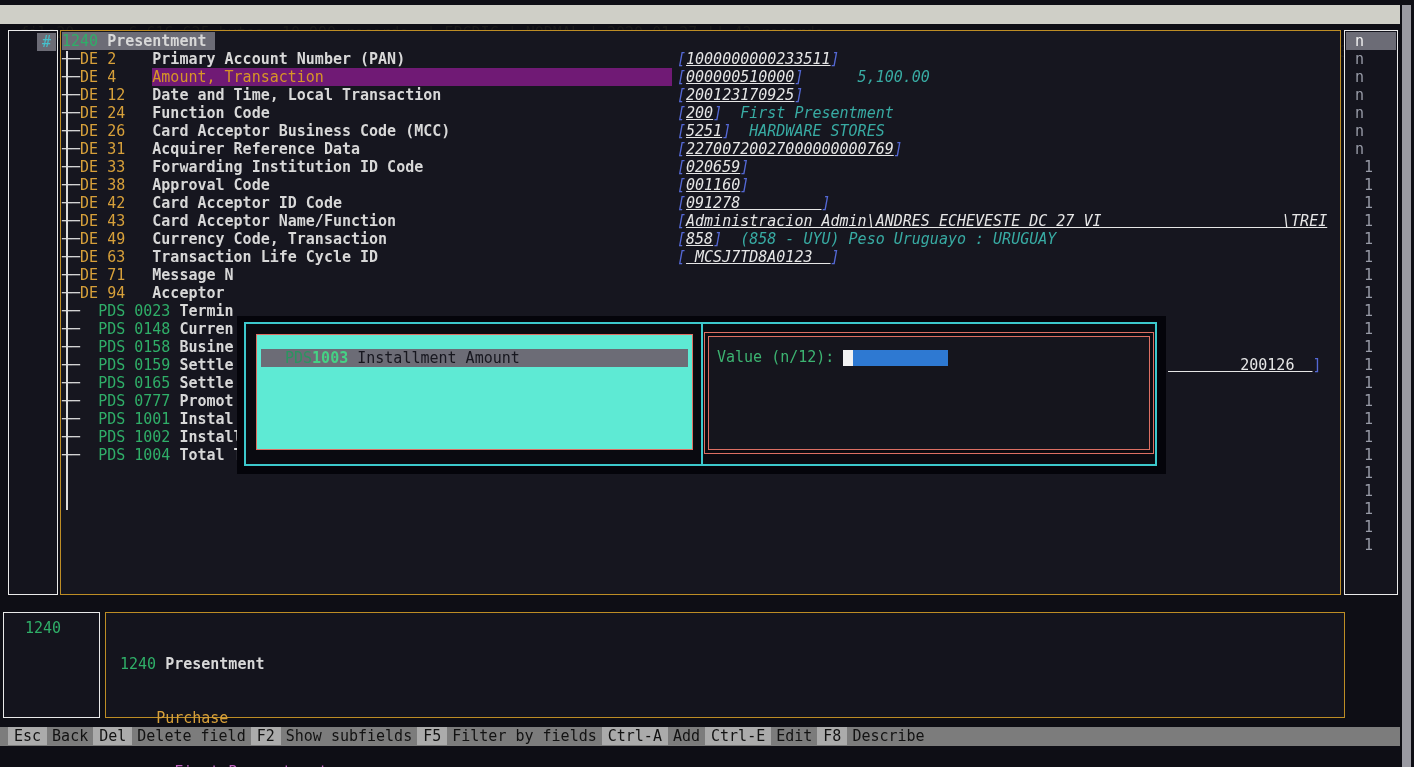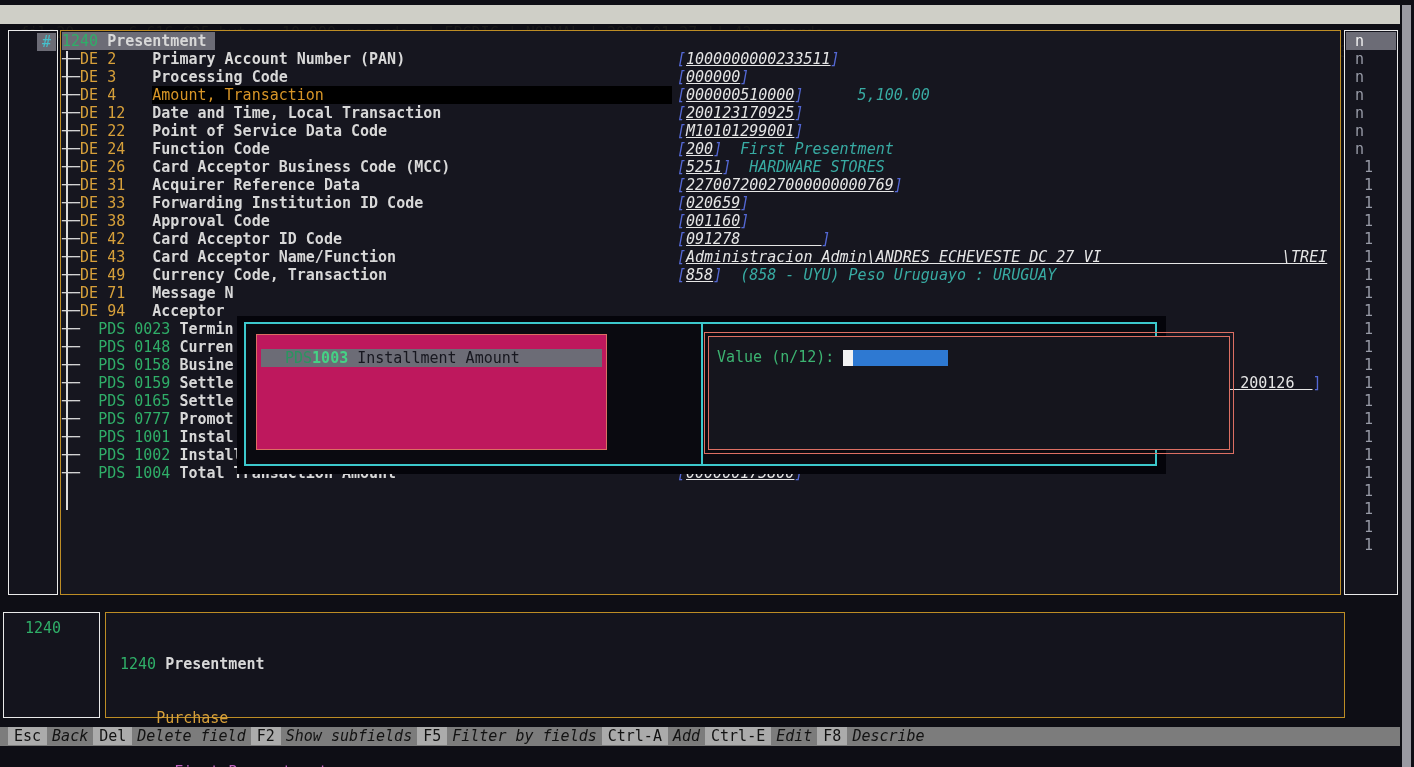--- a/index.html
+++ b/index.html
@@ -20,50 +20,50 @@
   .amb{color:#d7a03a;}
   .grn{color:#2fae68;}
   .grnb{color:#45d285;font-weight:bold;}
   .wht{color:#d8d8d8;font-weight:bold;}
   .teal{color:#38aba3;}
   .bk{color:#5468d4;}
   .uv{color:#e6e6e6;text-decoration:underline;}
   .val{position:absolute;left:615px;top:0;white-space:pre;font-style:italic;}
   .frag{position:absolute;left:1106px;top:0;white-space:pre;}
   .hlbar{display:inline-block;background:#6c6c76;height:18px;padding-right:8px;}
-  .maglbl{display:inline-block;width:520px;background:#000000;color:#d79527;height:18px;}
+  .maglbl{display:inline-block;width:520px;background:#701a75;color:#d79527;height:18px;}
   
   .countp{position:absolute;left:1344px;top:30px;width:54px;height:565px;border:1px solid #eaeaea;background:#14141d;}
   .crow{height:18px;line-height:18px;color:#979aa6;white-space:pre;}
   .crow.sel{background:#6c6c76;color:#f0f0f0;}
   .ccol{position:absolute;left:1px;top:1px;right:1px;}
   .scrollbar{position:absolute;left:1402px;top:5px;width:9px;height:762px;background:#9a9aa2;}
   
   .popup{position:absolute;left:237px;top:316px;width:929px;height:158px;background:#04040a;z-index:20;}
   .pop-cyan{position:absolute;left:7px;top:6px;right:9px;bottom:8px;border:2px solid #3cc8cc;background:#0a0a10;}
   .pop-div{position:absolute;left:464px;top:6px;bottom:8px;width:2px;background:#3cc8cc;z-index:2;}
-  .redl{position:absolute;left:19px;top:18px;width:351px;height:116px;border:1px solid #dc6f63;background:#be185d;}
-  .redr{position:absolute;left:467px;top:16px;width:530px;height:122px;border:1px solid #dc6f63;}
+  .redl{position:absolute;left:19px;top:18px;width:437px;height:116px;border:1px solid #dc6f63;background:#5eead4;}
+  .redr{position:absolute;left:467px;top:16px;width:450px;height:122px;border:1px solid #dc6f63;}
   .redri{position:absolute;left:3px;top:3px;right:3px;bottom:3px;border:1px solid #dc6f63;background:#15151d;}
   .pditem{position:absolute;left:4px;right:4px;top:14px;height:18px;background:#6c6c76;line-height:18px;padding-left:24px;white-space:pre;}
   .pddark{color:#17171f;}
   .pdsdim{color:#2a9560;}
   .inline-input{position:absolute;left:8px;top:11px;height:18px;line-height:18px;white-space:pre;}
   .inlbl{color:#3cb371;}
   .cursor{display:inline-block;width:10px;height:16px;background:#f2f2f2;vertical-align:middle;}
   .fill{display:inline-block;width:95px;height:16px;background:#2e79d2;vertical-align:middle;}
   
   .sgut{position:absolute;left:3px;top:612px;width:97px;height:106px;border:1px solid #eaeaea;background:#14141d;color:#2fae68;padding:6px 0 0 21px;line-height:18px;white-space:pre;}
   .sump{position:absolute;left:105px;top:612px;width:1240px;height:106px;border:1px solid #bd8d25;background:#14141d;padding:6px 0 0 14px;line-height:18px;white-space:pre;}
   .sline{height:18px;}
   .mag{color:#bf62bf;}
   
   .keybar{position:absolute;left:0;top:727px;width:1400px;height:19px;background:#7c7c7c;color:#121212;line-height:19px;white-space:pre;padding-left:8px;}
   .kkey{background:#ababab;padding:0 6px;}
-  .klbl{padding:6px 5px;font-style:italic;}
+  .klbl{padding:6px 5px;}
   
   .statusbar{position:absolute;left:0;top:746px;width:1400px;height:21px;line-height:21px;color:#e0e0e0;white-space:pre;}
 </style>
 </head>
 <body>
 
 <div class="screen">
 
   <div class="topbar">
     <span class="tleft"> file20  --  6,616,625 bytes, 10,990 records  | EBCDIC | NORMAL | 2020-01-27 || 43 records</span>
@@ -72,32 +72,31 @@
 
   <div class="gutterp">
     <div class="gmark">#</div>
   </div>
 
   <div class="mainp">
     <div class="vline"></div>
     <div class="rows" id="tree-rows">
         <div class="trow"><span class="hlbar"><span class="grn">1240</span><span class="wht"> Presentment</span></span></div>
         <div class="trow"><span class="tln">──</span><span class="amb">DE 2</span>    <span class="wht">Primary Account Number (PAN)</span><span class="val"><span class="bk">[</span><span class="uv">1000000000233511</span><span class="bk">]</span></span></div>
-        <div class="trow"><span class="tln">──</span><span class="amb">DE 3</span>    <span class="wht">Processing Code</span><span class="val"><span class="bk">[</span><span class="uv">000000</span><span class="bk">]</span></span></div>
         <div class="trow"><span class="tln">──</span><span class="amb">DE 4</span>    <span class="maglbl">Amount, Transaction</span><span class="val"><span class="bk">[</span><span class="uv">000000510000</span><span class="bk">]</span><span class="teal">      5,100.00</span></span></div>
         <div class="trow"><span class="tln">──</span><span class="amb">DE 12</span>   <span class="wht">Date and Time, Local Transaction</span><span class="val"><span class="bk">[</span><span class="uv">200123170925</span><span class="bk">]</span></span></div>
-        <div class="trow"><span class="tln">──</span><span class="amb">DE 22</span>   <span class="wht">Point of Service Data Code</span><span class="val"><span class="bk">[</span><span class="uv">M10101299001</span><span class="bk">]</span></span></div>
         <div class="trow"><span class="tln">──</span><span class="amb">DE 24</span>   <span class="wht">Function Code</span><span class="val"><span class="bk">[</span><span class="uv">200</span><span class="bk">]</span><span class="teal">  First Presentment</span></span></div>
         <div class="trow"><span class="tln">──</span><span class="amb">DE 26</span>   <span class="wht">Card Acceptor Business Code (MCC)</span><span class="val"><span class="bk">[</span><span class="uv">5251</span><span class="bk">]</span><span class="teal">  HARDWARE STORES</span></span></div>
         <div class="trow"><span class="tln">──</span><span class="amb">DE 31</span>   <span class="wht">Acquirer Reference Data</span><span class="val"><span class="bk">[</span><span class="uv">22700720027000000000769</span><span class="bk">]</span></span></div>
         <div class="trow"><span class="tln">──</span><span class="amb">DE 33</span>   <span class="wht">Forwarding Institution ID Code</span><span class="val"><span class="bk">[</span><span class="uv">020659</span><span class="bk">]</span></span></div>
         <div class="trow"><span class="tln">──</span><span class="amb">DE 38</span>   <span class="wht">Approval Code</span><span class="val"><span class="bk">[</span><span class="uv">001160</span><span class="bk">]</span></span></div>
         <div class="trow"><span class="tln">──</span><span class="amb">DE 42</span>   <span class="wht">Card Acceptor ID Code</span><span class="val"><span class="bk">[</span><span class="uv">091278         </span><span class="bk">]</span></span></div>
         <div class="trow"><span class="tln">──</span><span class="amb">DE 43</span>   <span class="wht">Card Acceptor Name/Function</span><span class="val"><span class="bk">[</span><span class="uv">Administracion Admin\ANDRES ECHEVESTE DC 27 VI                    \TREI</span></span></div>
         <div class="trow"><span class="tln">──</span><span class="amb">DE 49</span>   <span class="wht">Currency Code, Transaction</span><span class="val"><span class="bk">[</span><span class="uv">858</span><span class="bk">]</span><span class="teal">  (858 - UYU) Peso Uruguayo : URUGUAY</span></span></div>
+        <div class="trow"><span class="tln">──</span><span class="amb">DE 63</span>   <span class="wht">Transaction Life Cycle ID</span><span class="val"><span class="bk">[</span><span class="uv"> MCSJ7TD8A0123  </span><span class="bk">]</span></span></div>
         <div class="trow"><span class="tln">──</span><span class="amb">DE 71</span>   <span class="wht">Message N</span></div>
         <div class="trow"><span class="tln">──</span><span class="amb">DE 94</span>   <span class="wht">Acceptor</span></div>
         <div class="trow"><span class="tln">──</span>  <span class="grn">PDS 0023</span> <span class="wht">Termin</span></div>
         <div class="trow"><span class="tln">──</span>  <span class="grn">PDS 0148</span> <span class="wht">Curren</span></div>
         <div class="trow"><span class="tln">──</span>  <span class="grn">PDS 0158</span> <span class="wht">Busine</span></div>
         <div class="trow"><span class="tln">──</span>  <span class="grn">PDS 0159</span> <span class="wht">Settle</span><span class="frag"><span class="uv">        200126  </span><span class="bk">]</span></span></div>
         <div class="trow"><span class="tln">──</span>  <span class="grn">PDS 0165</span> <span class="wht">Settle</span></div>
         <div class="trow"><span class="tln">──</span>  <span class="grn">PDS 0777</span> <span class="wht">Promot</span></div>
         <div class="trow"><span class="tln">──</span>  <span class="grn">PDS 1001</span> <span class="wht">Instal</span></div>
         <div class="trow"><span class="tln">──</span>  <span class="grn">PDS 1002</span> <span class="wht">Installment Number</span><span class="val"><span class="bk">[</span><span class="uv">01</span><span class="bk">]</span></span></div>

